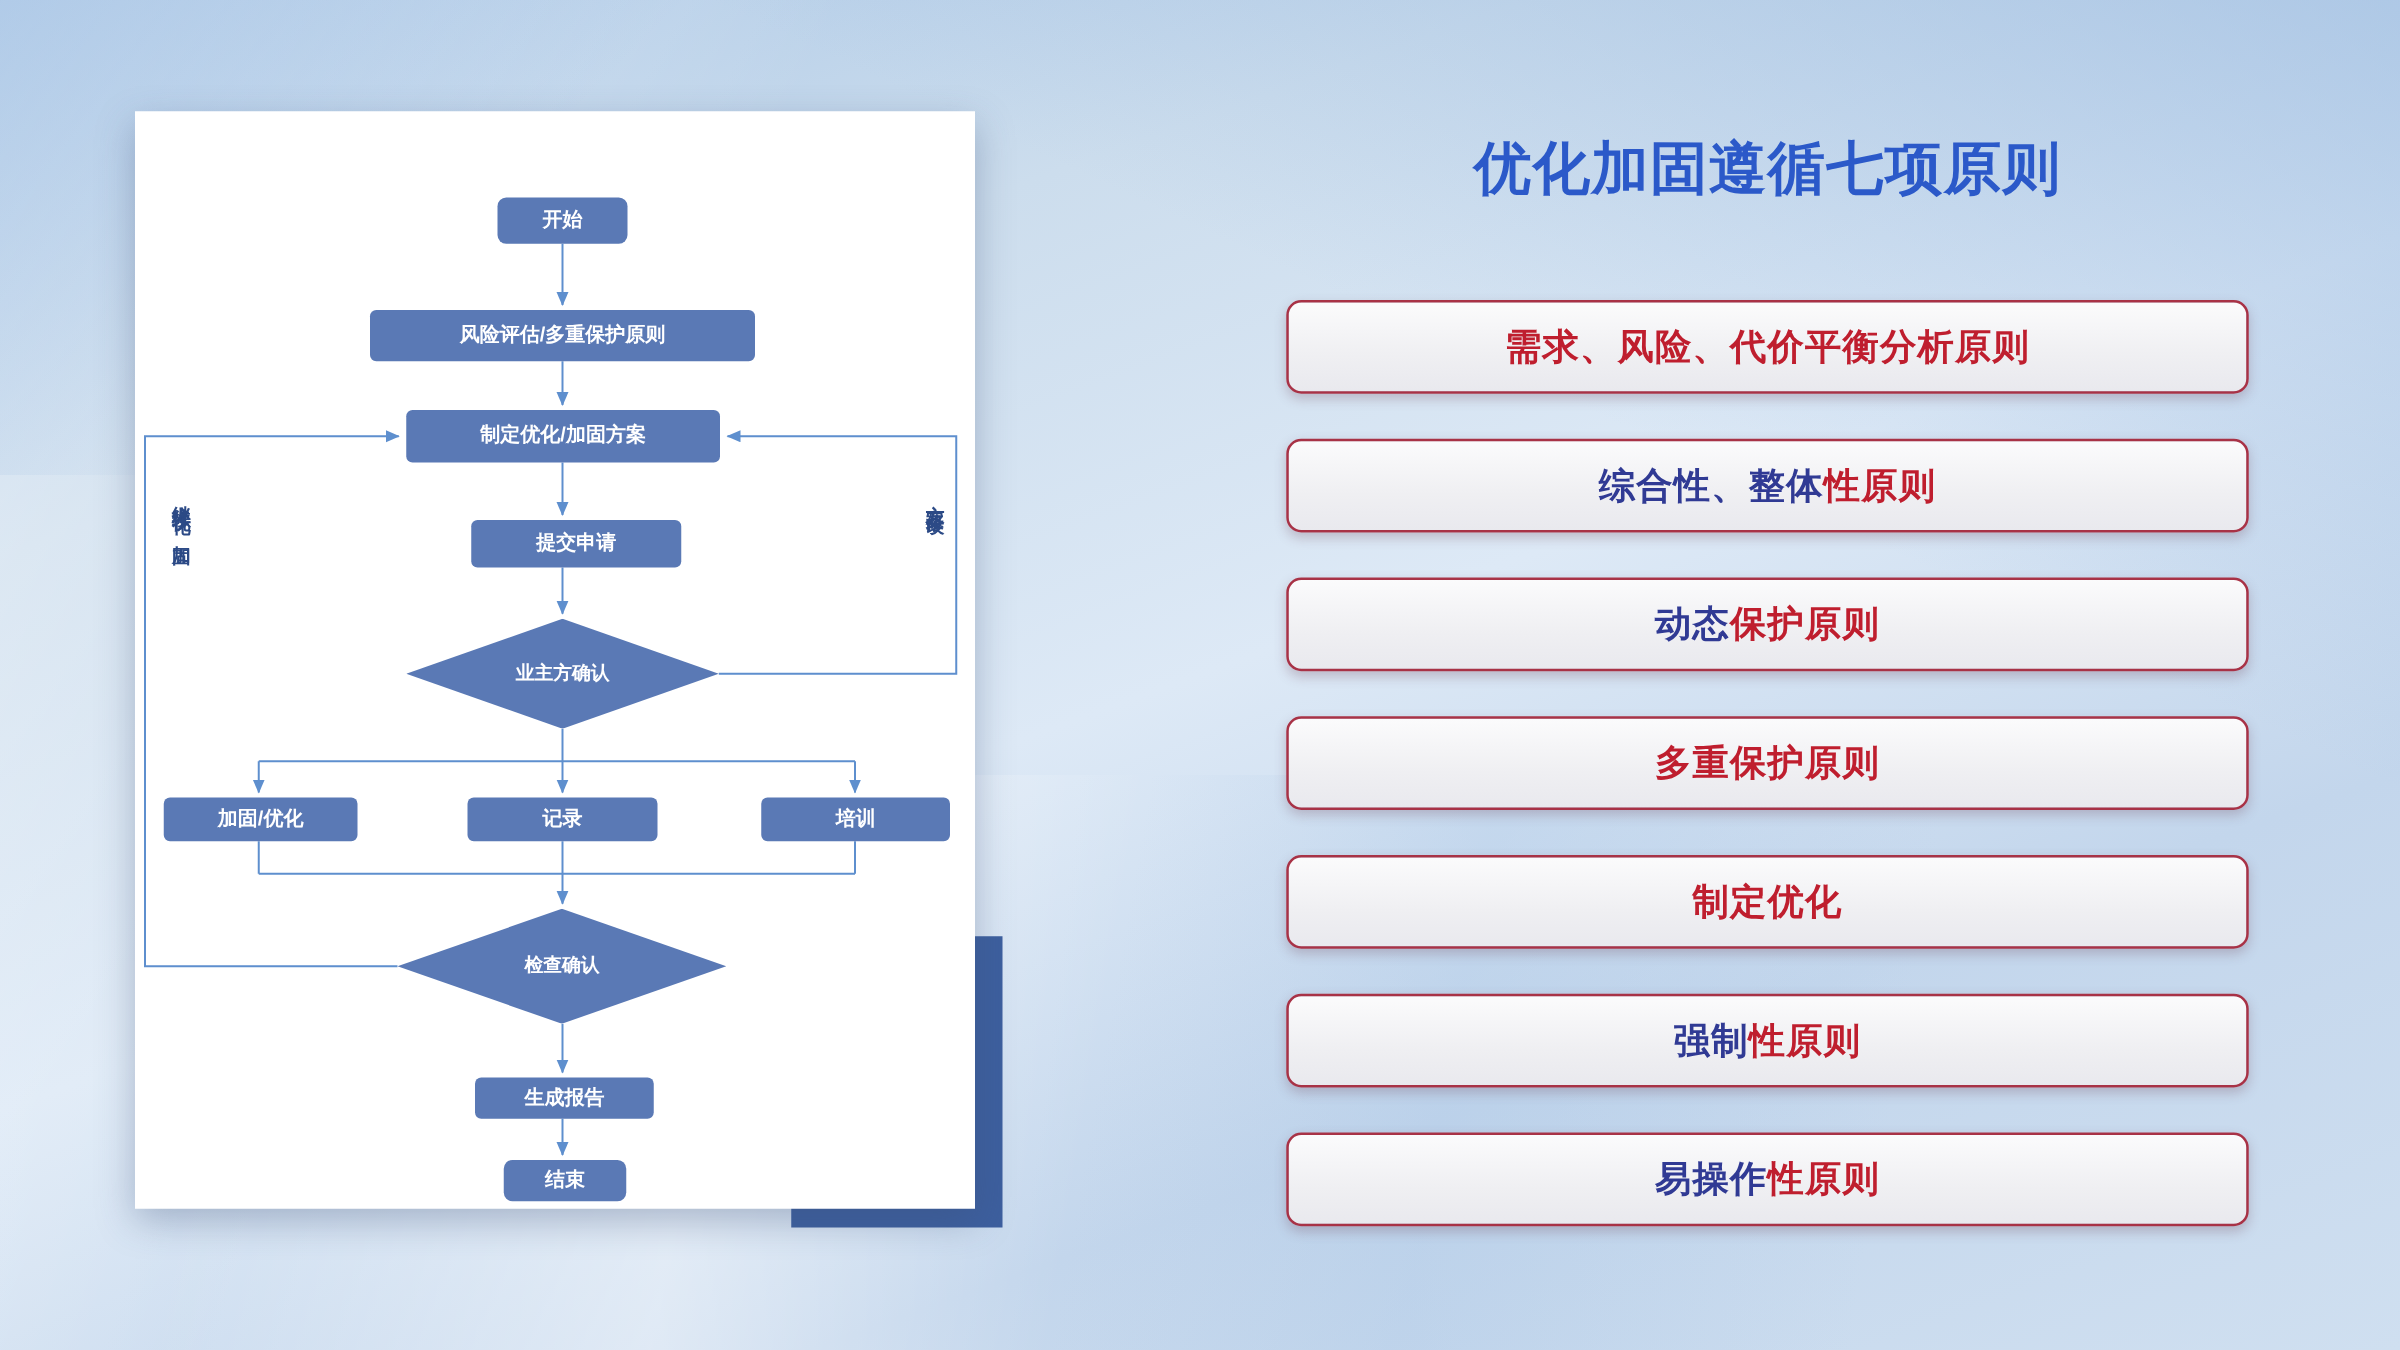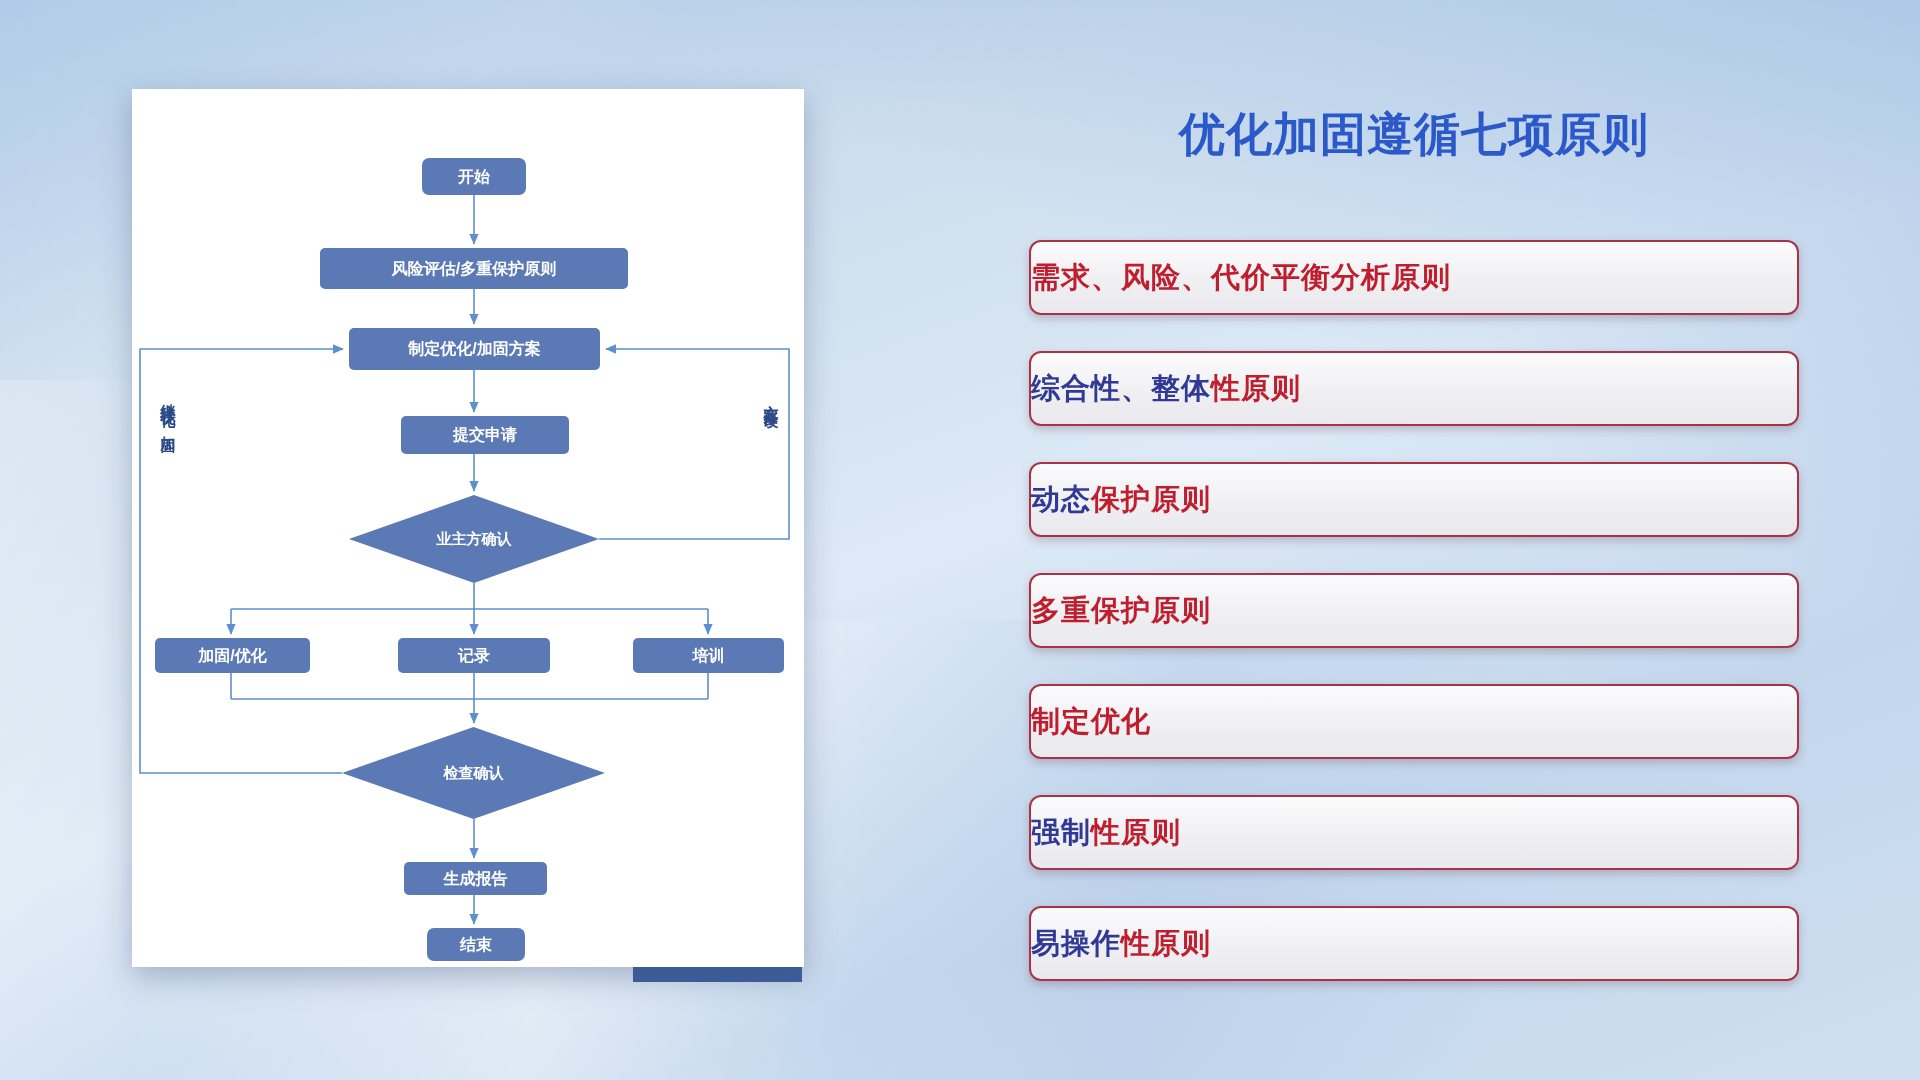--- a/index.html
+++ b/index.html
@@ -35,21 +35,20 @@
   .deco-rect{
     position:absolute;left:633px;top:749px;width:169px;height:233px;
     background:var(--deco-rect);z-index:1;
   }
 
   
   .card{
     position:absolute;left:108px;top:89px;width:672px;height:878px;
     background:#ffffff;z-index:2;
     box-shadow:0 10px 28px rgba(60,80,120,0.35);
-    margin-left:24px;
   }
   .card svg{position:absolute;left:0;top:0;}
   .card svg line,.card svg polyline{stroke:var(--connector);stroke-width:1.6;fill:none;}
   .card svg marker path{fill:var(--connector);stroke:none;}
 
   .fnode{
     position:absolute;display:flex;align-items:center;justify-content:center;
     background:var(--node-fill);color:var(--node-text);
     font-weight:bold;font-size:16px;border-radius:5px;text-align:center;line-height:1.1;
     z-index:3;
@@ -81,21 +80,21 @@
   .slide-title{
     position:absolute;left:1029px;top:104px;width:770px;z-index:2;
     text-align:center;font-size:46px;font-weight:bold;color:var(--title);
     letter-spacing:1px;
   }
   .principles{
     position:absolute;left:1029px;top:240px;width:770px;z-index:2;
   }
   .pbox{
     width:770px;height:75px;margin-bottom:36px;
-    display:flex;align-items:center;justify-content:flex-start;
+    display:flex;align-items:center;justify-content:center;
     background:linear-gradient(180deg,#fbfbfc 0%,#efeff2 60%,#e9e9ee 100%);
     border:2px solid var(--principle-border);
     border-radius:12px;
     box-shadow:0 4px 9px rgba(110,70,85,0.28);
     font-size:29px;font-weight:bold;letter-spacing:1px;
   }
 </style>
 </head>
 <body>
 

